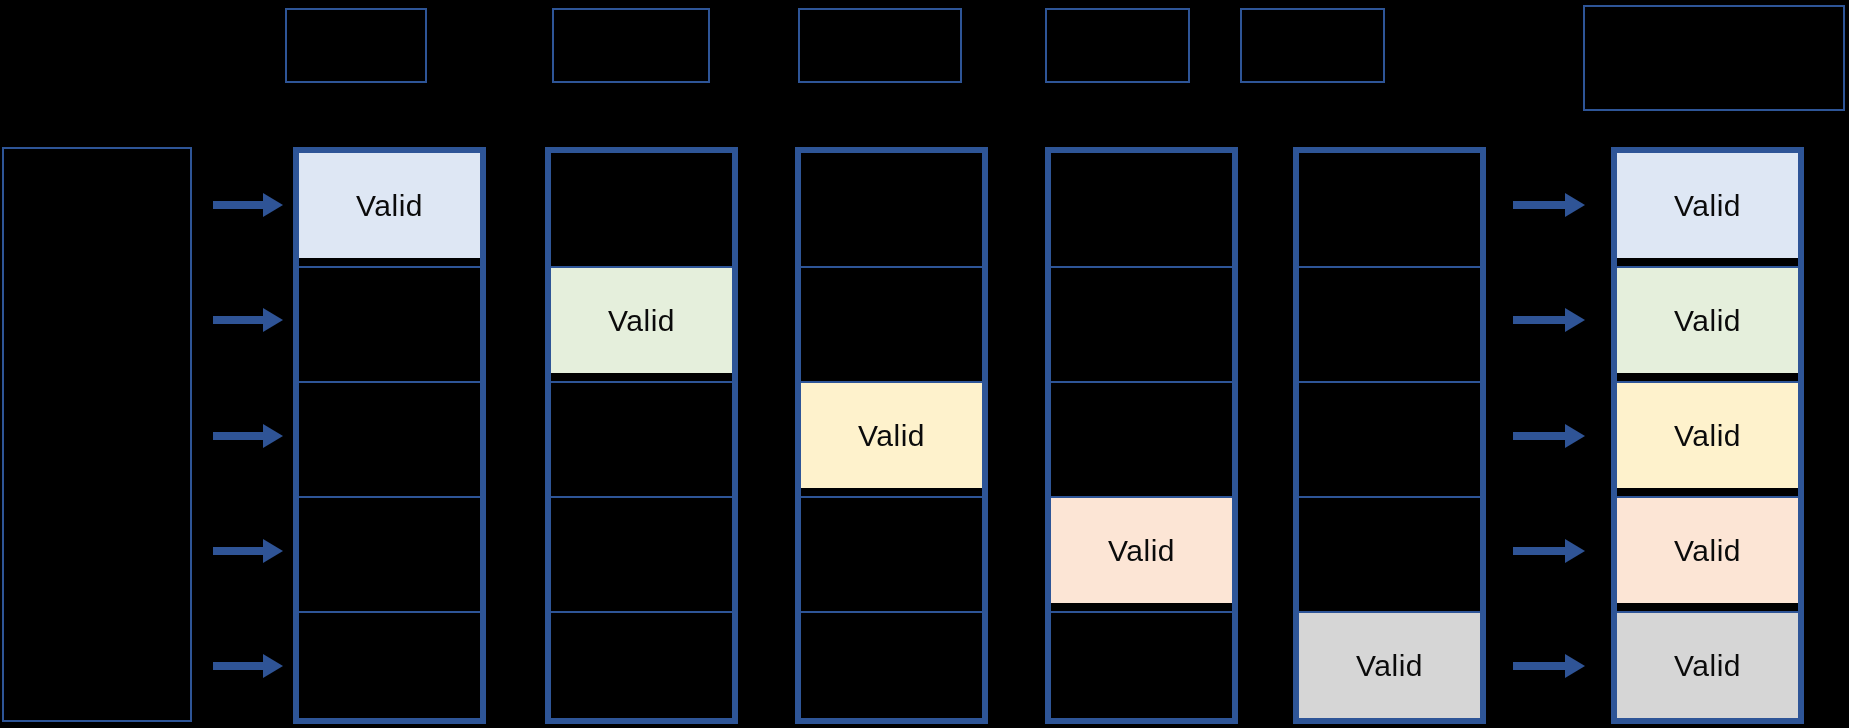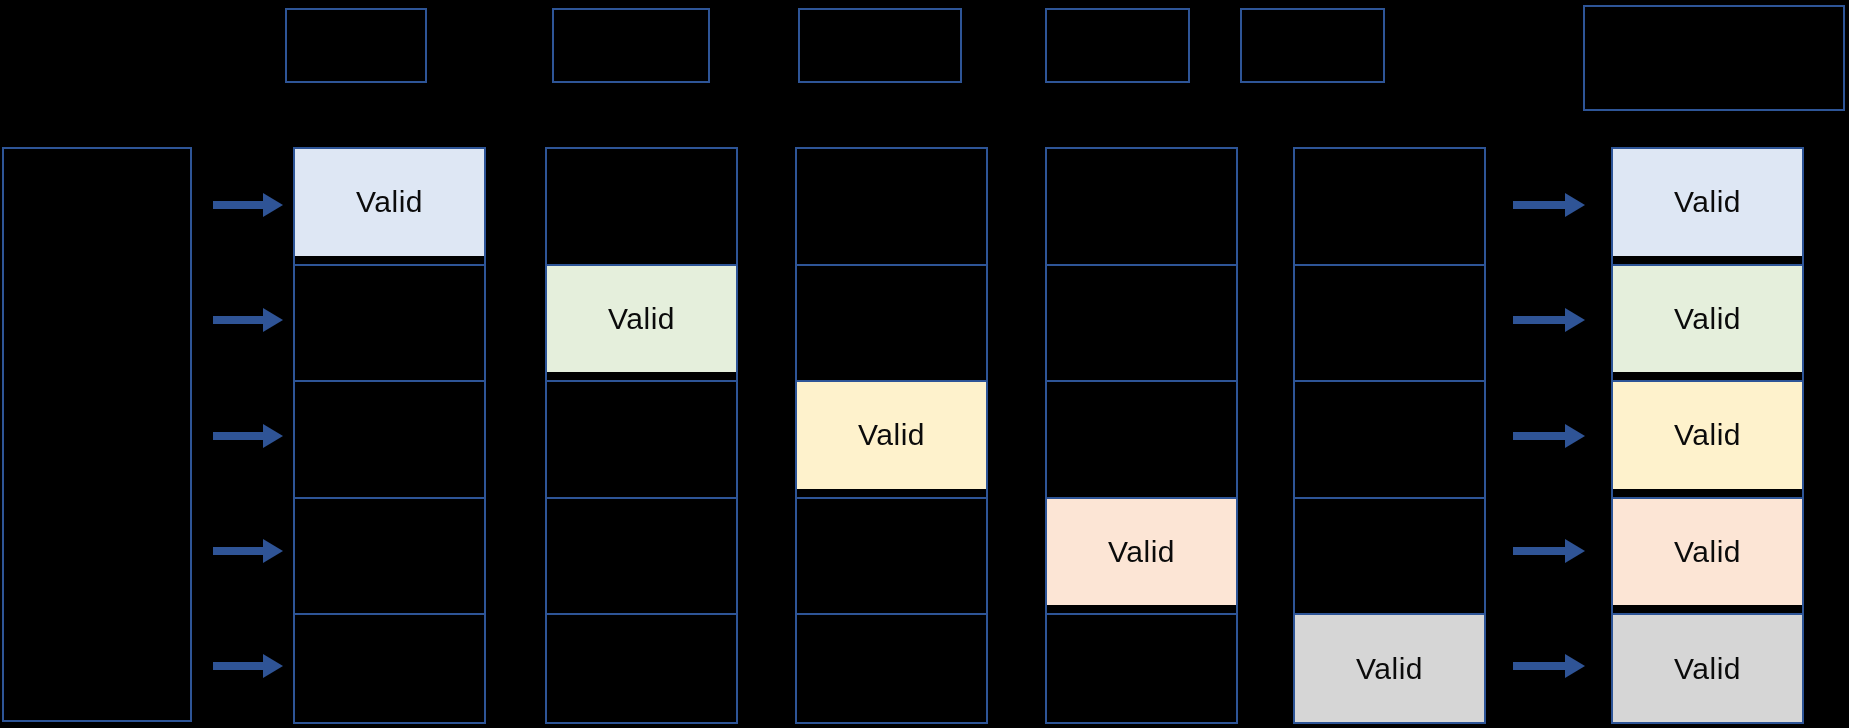--- a/index.html
+++ b/index.html
@@ -11,21 +11,21 @@
     font-family:"Liberation Sans", sans-serif;
   }
   .outline-box{
     position:absolute;
     border:2px solid #2E5597;
     background:transparent;
     box-sizing:border-box;
   }
   .col{
     position:absolute;
-    border:2px solid #f97316;
+    border:6px solid #f97316;
     box-sizing:border-box;
     display:flex;
     flex-direction:column;
     gap:8px;
   }
   .cell{
     flex:1 1 0;
     display:flex;
     align-items:center;
     justify-content:center;

